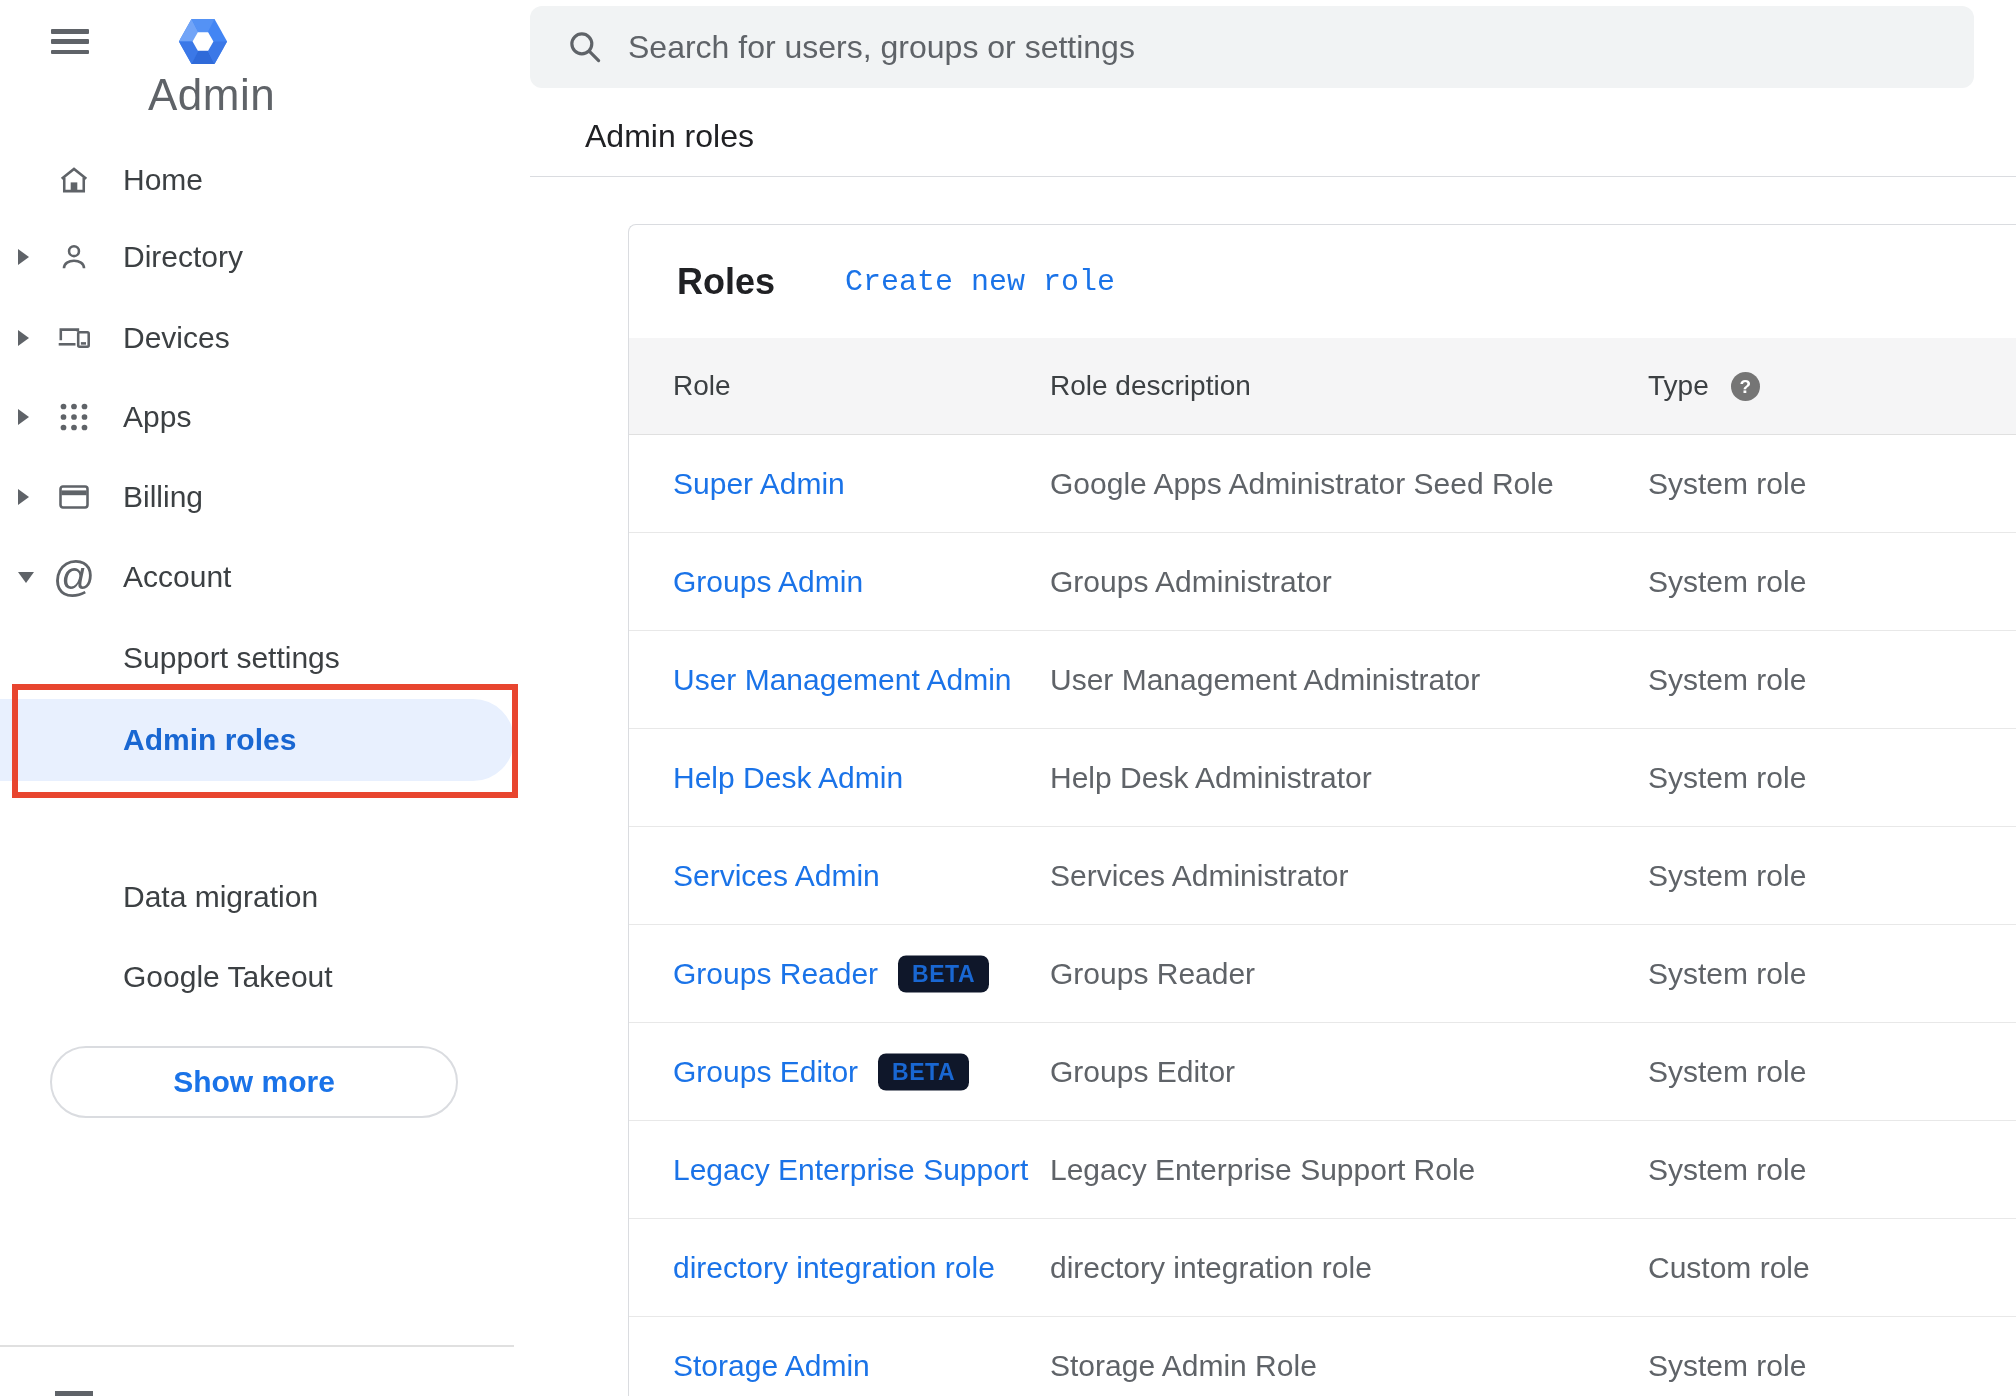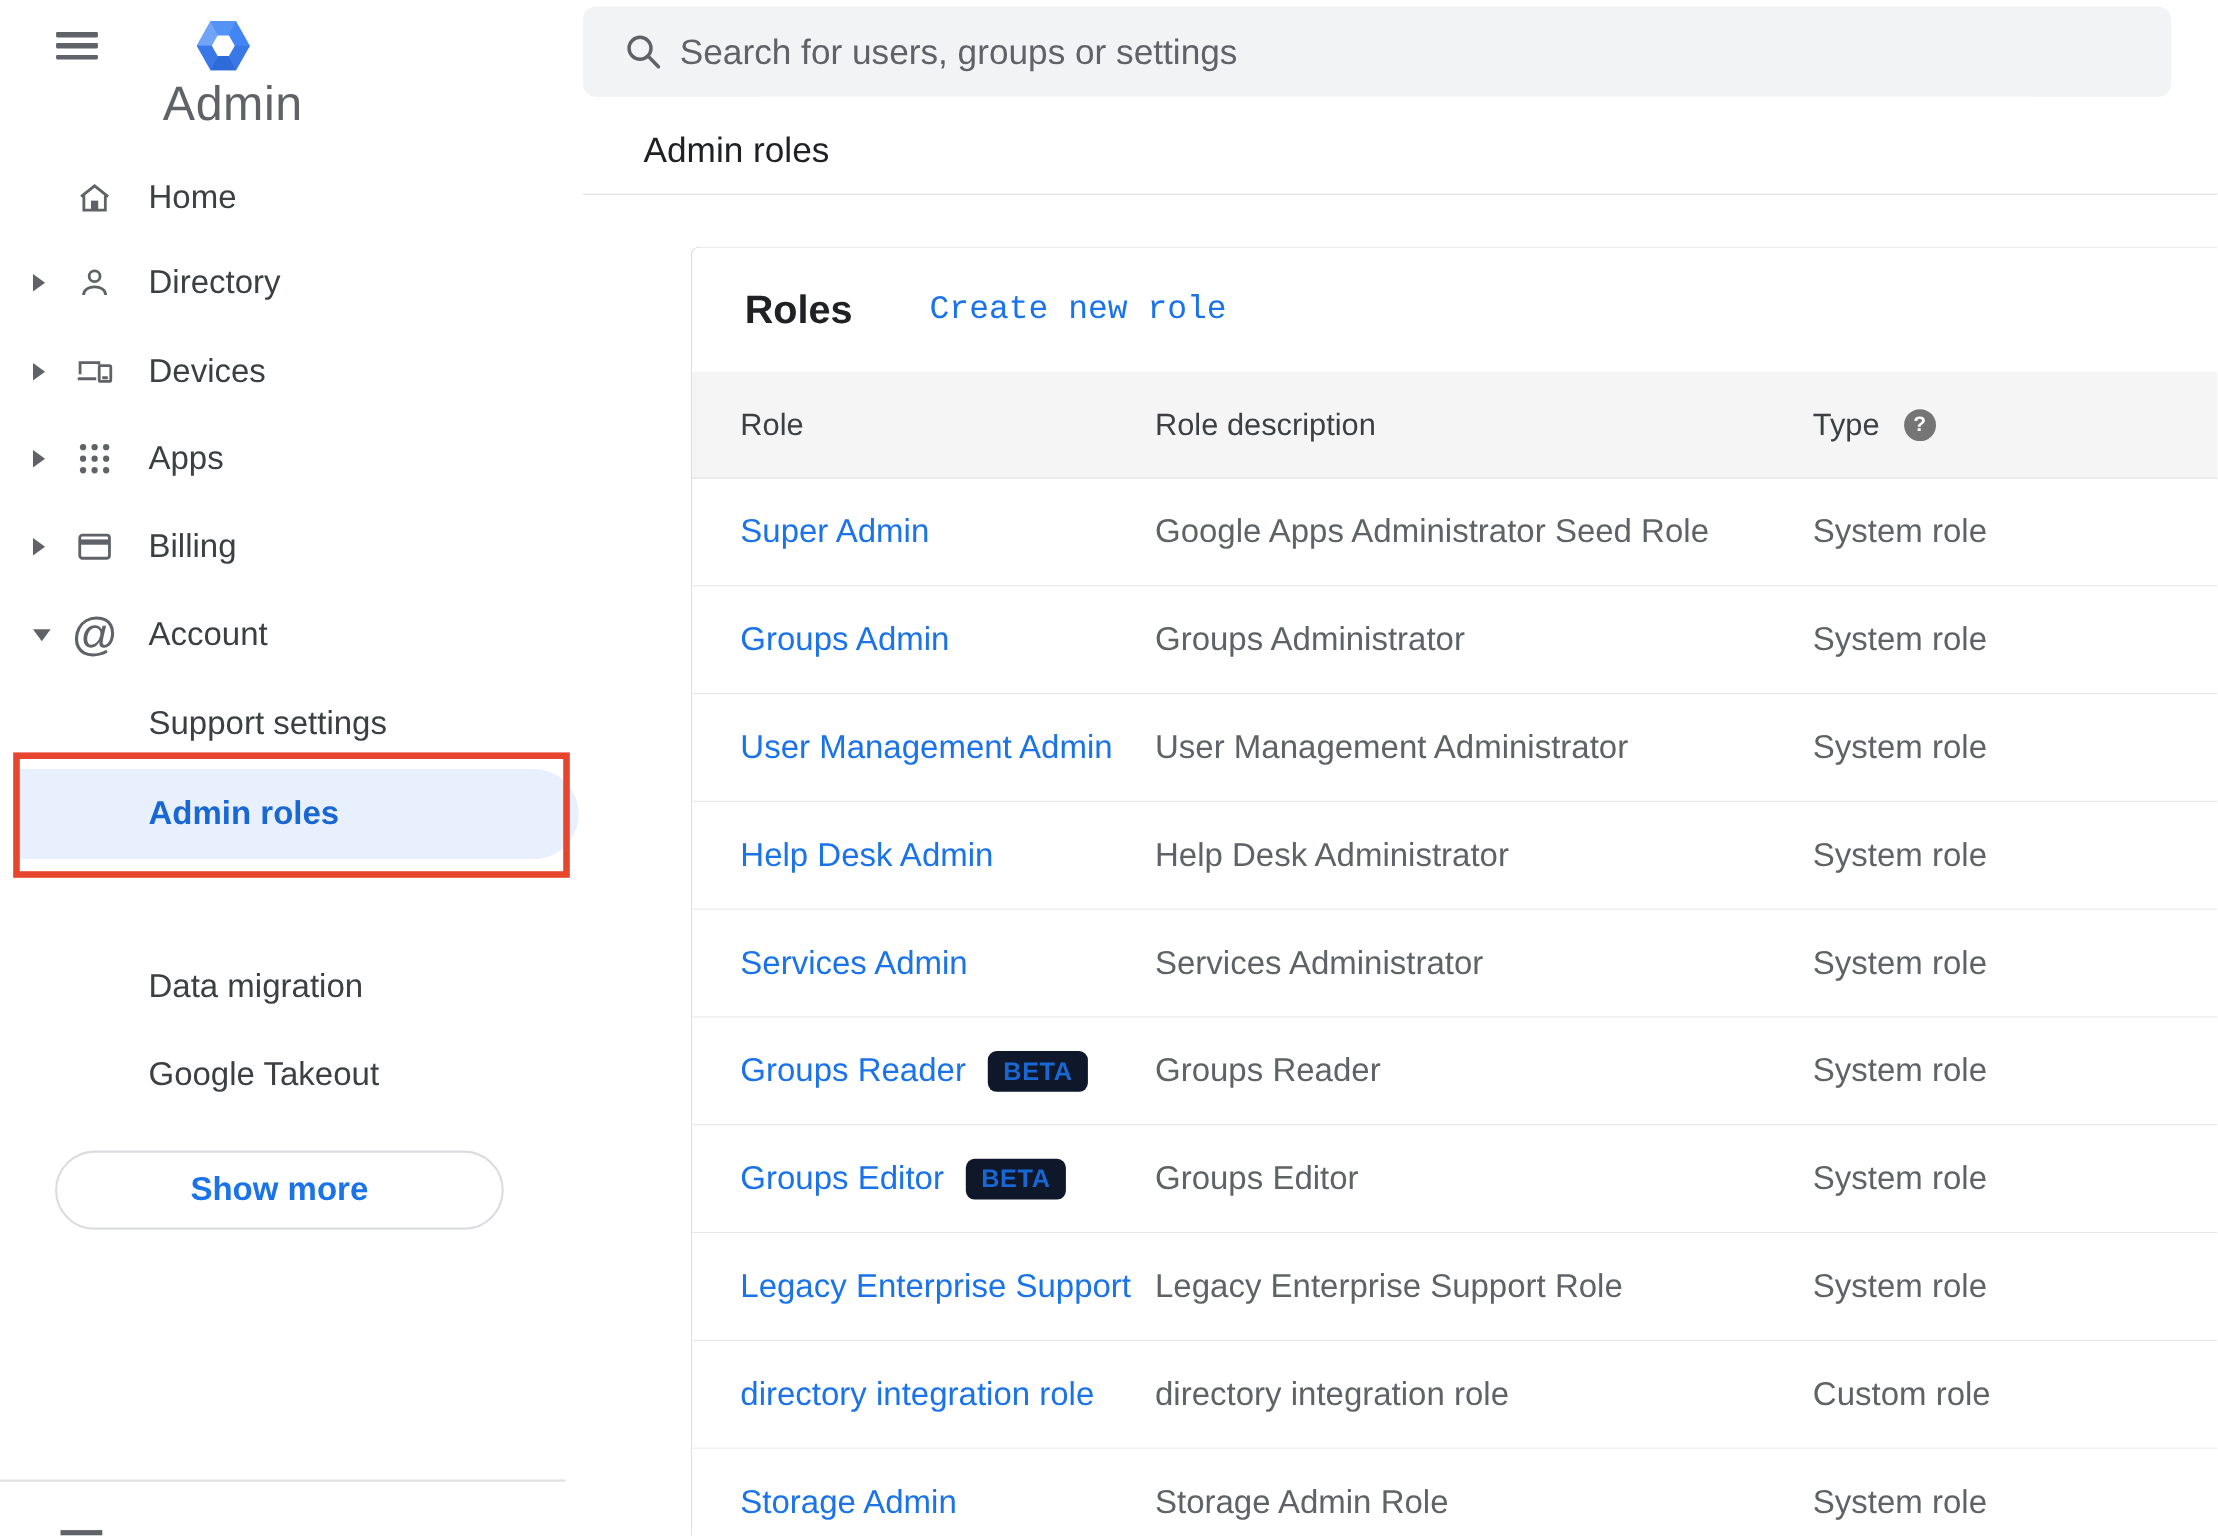--- a/index.html
+++ b/index.html
@@ -13,29 +13,29 @@
   .hamburger span { display:block; width:38px; height:4.5px; background:#5f6368; border-radius:1px; }
 
   .logo { position:absolute; left:130px; top:13px; display:flex; align-items:center;flex-direction:column; }
   .logo svg { width:54px; height:57px; }
   .logo-text { margin-left:18px; font-size:44px; color:#5f6368; letter-spacing:0.5px; }
 
   .searchbar { position:absolute; left:530px; top:6px; width:1444px; height:82px;
                background:#f1f3f4; border-radius:12px; display:flex; align-items:center; }
   .searchbar svg { width:38px; height:38px; margin-left:36px; flex:0 0 auto; }
   .searchbar input { flex:1; border:none; outline:none; background:transparent;
-                     font-family:inherit; font-size:32px; color:#202124; margin-left:14px; height:60px; }
+                     font-family:inherit; font-size:32px; color:#202124; margin-left:24px; height:60px; }
   .searchbar input::placeholder { color:#5f6368; opacity:1; }
 
   .breadcrumb { position:absolute; left:585px; top:118px; font-size:32px; color:#202124; }
   .breadcrumb-divider { position:absolute; left:530px; top:176px; width:1486px; height:1px; background:#dadce0; }
 
   
   .sidebar { position:absolute; left:0; top:130px; width:514px; height:1266px; }
-  .nav-item { position:absolute; left:12px; width:514px; height:80px; display:flex; align-items:center; cursor:pointer; }
+  .nav-item { position:absolute; left:0; width:514px; height:80px; display:flex; align-items:center; cursor:pointer; }
   .nav-item .arrow-slot { position:absolute; left:18px; width:22px; display:flex; justify-content:flex-start; }
   .nav-item.lvl2 .arrow-slot { left:96px; }
   .arr-right { width:0; height:0; border-top:8px solid transparent; border-bottom:8px solid transparent;
                border-left:11px solid #5f6368; }
   .arr-down  { width:0; height:0; border-left:8px solid transparent; border-right:8px solid transparent;
                border-top:11px solid #5f6368; }
   .nav-item .icon-slot { position:absolute; left:55px; width:38px; height:44px;
                          display:flex; align-items:center; justify-content:center; }
   .nav-item .icon-slot svg { width:36px; height:36px; }
   .nav-item .icon-slot .at { font-size:42px; color:#5f6368; line-height:1; }

